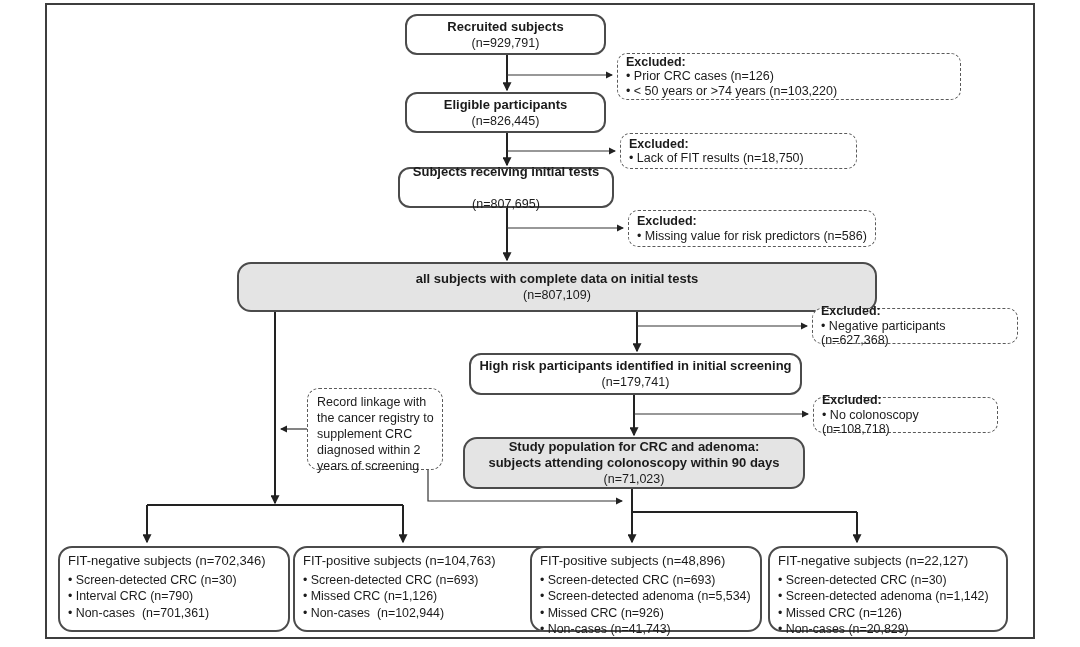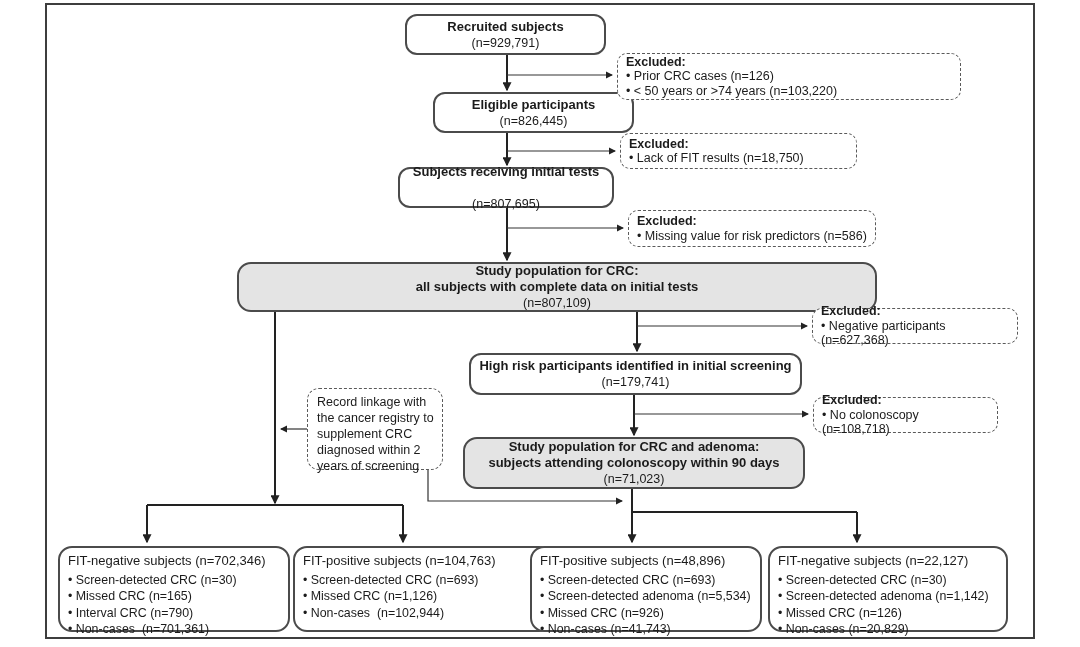--- a/index.html
+++ b/index.html
@@ -86,32 +86,31 @@
       <line x1="307" y1="429" x2="281" y2="429" marker-end="url(#ahS)"></line>
       <polyline points="428,470 428,501 622,501" marker-end="url(#ahS)"></polyline>
     </g>
   </svg>
 
   <div class="node" style="left:405px; top:14px; width:201px; height:41px;">
     <span class="t">Recruited subjects</span>
     <span>(n=929,791)</span>
   </div>
 
-  <div class="node" style="left:405px; top:92px; width:201px; height:41px;margin-left:28px;">
+  <div class="node" style="left:405px; top:92px; width:201px; height:41px;">
     <span class="t">Eligible participants</span>
     <span>(n=826,445)</span>
   </div>
 
   <div class="node" style="left:398px; top:167px; width:216px; height:41px;gap:16px;">
     <span class="t">Subjects receiving initial tests</span>
     <span>(n=807,695)</span>
   </div>
 
   <div class="node grey" style="left:237px; top:262px; width:640px; height:50px;">
-    <span class="t">Study population for CRC:</span>
     <span class="t">all subjects with complete data on initial tests</span>
     <span>(n=807,109)</span>
   </div>
 
   <div class="node" style="left:469px; top:353px; width:333px; height:42px;">
     <span class="t">High risk participants identified in initial screening</span>
     <span>(n=179,741)</span>
   </div>
 
   <div class="node grey" style="left:463px; top:437px; width:342px; height:52px;">
@@ -146,21 +145,20 @@
   </div>
 
   <div class="dashedbox" style="left:813px; top:397px; width:185px; height:36px;">
     <span class="lbl">Excluded:</span>
     <span class="itm">• No colonoscopy (n=108,718)</span>
   </div>
 
   <div class="outcome" style="left:58px; top:546px; width:232px; height:86px;">
     <span class="t">FIT-negative subjects (n=702,346)</span>
     <span class="itm">• Screen-detected CRC (n=30)</span>
-    <span class="itm">• Missed CRC (n=165)</span>
     <span class="itm">• Interval CRC (n=790)</span>
     <span class="itm">• Non-cases  (n=701,361)</span>
   </div>
 
   <div class="outcome" style="left:293px; top:546px; width:260px; height:86px;">
     <span class="t">FIT-positive subjects (n=104,763)</span>
     <span class="itm">• Screen-detected CRC (n=693)</span>
     <span class="itm">• Missed CRC (n=1,126)</span>
     <span class="itm">• Non-cases  (n=102,944)</span>
   </div>

